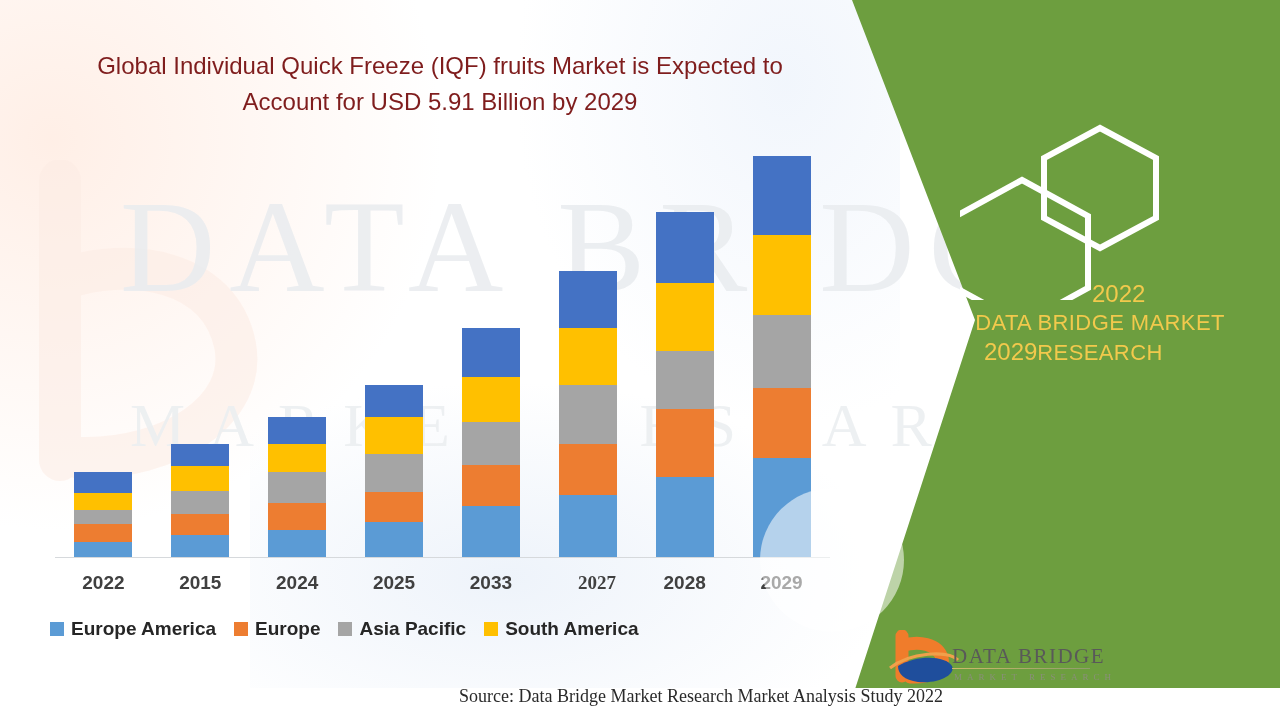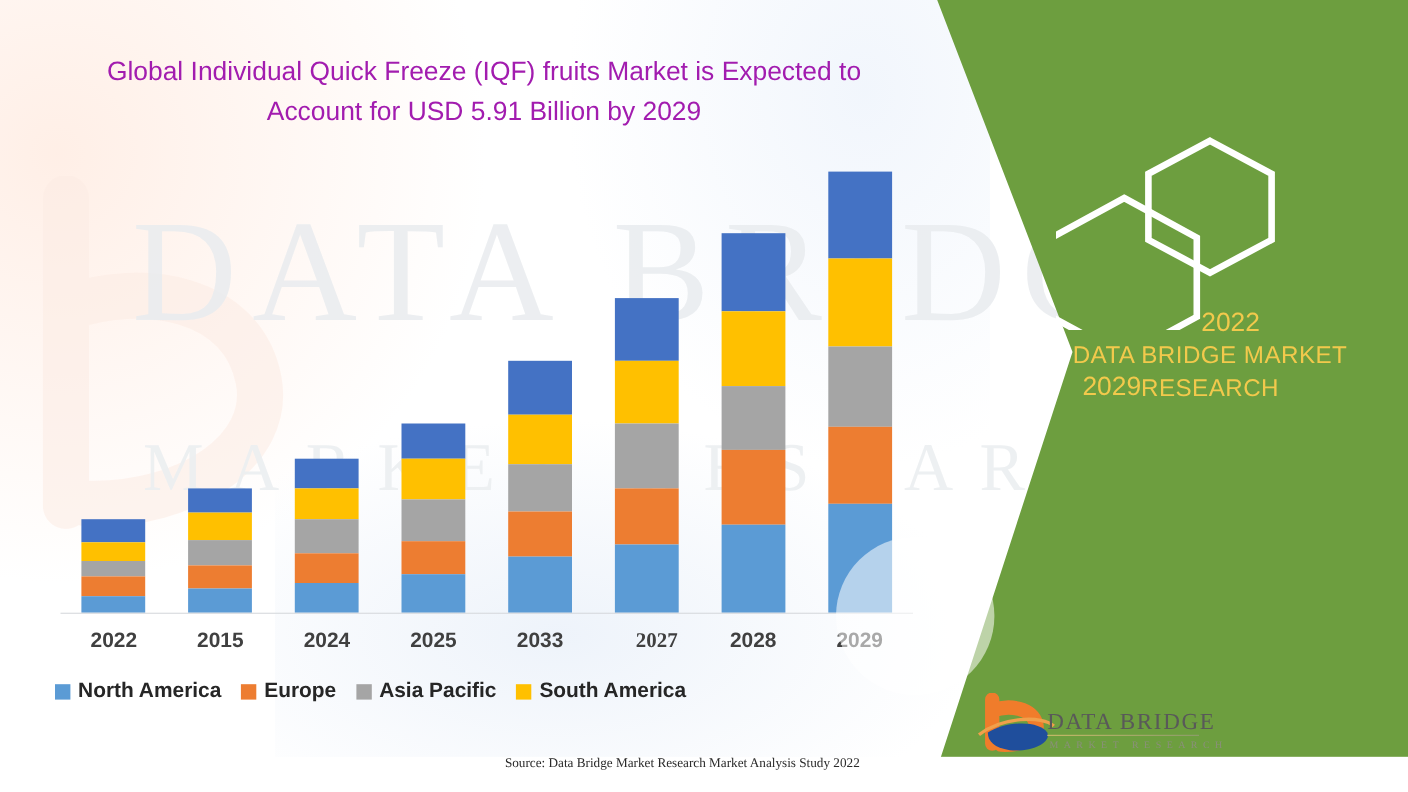--- a/index.html
+++ b/index.html
@@ -36,21 +36,21 @@
   .brand-text{position:absolute;left:950px;top:308px;width:300px;text-align:center;
     color:#f2c94c;font-size:22px;line-height:30px;letter-spacing:.4px;}
 
   .hex-wrap{position:absolute;left:960px;top:120px;width:260px;height:180px;}
   .hex-label{position:absolute;color:#f2c94c;font-size:24px;white-space:nowrap;}
   .hex-2029-label{left:24px;top:218px;}
   .hex-2022-label{left:132px;top:160px;}
 
   
   .chart-title{position:absolute;left:60px;top:48px;width:760px;text-align:center;
-    color:#a21caf;font-size:24px;line-height:36px;}
+    color:#7f1d1d;font-size:24px;line-height:36px;}
 
   .plot{position:absolute;left:55px;top:150px;width:775px;height:407px;}
   .axis-line{position:absolute;left:55px;top:557px;width:775px;height:1px;background:#d6d9dc;}
 
   .bar-col{position:absolute;bottom:0;width:58px;}
   .seg{width:100%;display:block;}
 
   .xlabels{position:absolute;left:55px;top:572px;width:775px;height:28px;}
   .xlabel{position:absolute;width:90px;text-align:center;color:#404040;
     font-size:19px;font-weight:bold;}
@@ -58,21 +58,21 @@
   
   .legend{position:absolute;left:50px;top:616px;height:26px;display:flex;align-items:center;gap:18px;}
   .legend-item{display:flex;align-items:center;gap:7px;}
   .legend-swatch{width:14px;height:14px;display:block;}
   .legend-text{font-size:19px;color:#262626;font-weight:bold;white-space:nowrap;}
 
   
   .footer-strip{position:absolute;left:0;top:688px;width:1280px;height:32px;background:#ffffff;}
   .footer-left{position:absolute;left:28px;top:686px;font-size:13px;color:#2a2a2a;
     font-family:"Liberation Serif", serif;white-space:nowrap;}
-  .footer-right{position:absolute;left:459px;top:686px;font-size:12px;color:#2a2a2a;
+  .footer-right{position:absolute;left:459px;top:686px;font-size:18px;color:#2a2a2a;
     font-family:"Liberation Serif", serif;white-space:nowrap;}
 
   
   .logo{position:absolute;left:888px;top:630px;width:215px;height:62px;}
   .logo-name{position:absolute;left:952px;top:644px;font-size:21px;letter-spacing:1.5px;
     color:#595959;font-family:"Liberation Serif", serif;white-space:nowrap;}
   .logo-sub{position:absolute;left:954px;top:672px;font-size:9px;letter-spacing:5px;
     color:#8a8f7a;font-family:"Liberation Serif", serif;white-space:nowrap;}
   .logo-rule{position:absolute;left:952px;top:668px;width:138px;height:1px;
     background:linear-gradient(to right,#cdbb6a,#8f9c6d);}
@@ -162,21 +162,21 @@
       <div class="xlabel" style="left: 294.062px;">2025</div>
       <div class="xlabel" style="left: 390.938px;">2033</div>
       <div class="xlabel" style="left: 497px; font-family: Liberation Serif, serif;">2027</div>
       <div class="xlabel" style="left: 584.688px;">2028</div>
       <div class="xlabel" style="left: 681.562px;">2029</div>
     </div>
 
   <div class="legend" id="legend">
       <div class="legend-item">
         <span class="legend-swatch" style="background: rgb(91, 155, 213);"></span>
-        <span class="legend-text">North America</span>
+        <span class="legend-text">Europe America</span>
       </div>
       <div class="legend-item">
         <span class="legend-swatch" style="background: rgb(237, 125, 49);"></span>
         <span class="legend-text">Europe</span>
       </div>
       <div class="legend-item">
         <span class="legend-swatch" style="background: rgb(165, 165, 165);"></span>
         <span class="legend-text">Asia Pacific</span>
       </div>
       <div class="legend-item">

